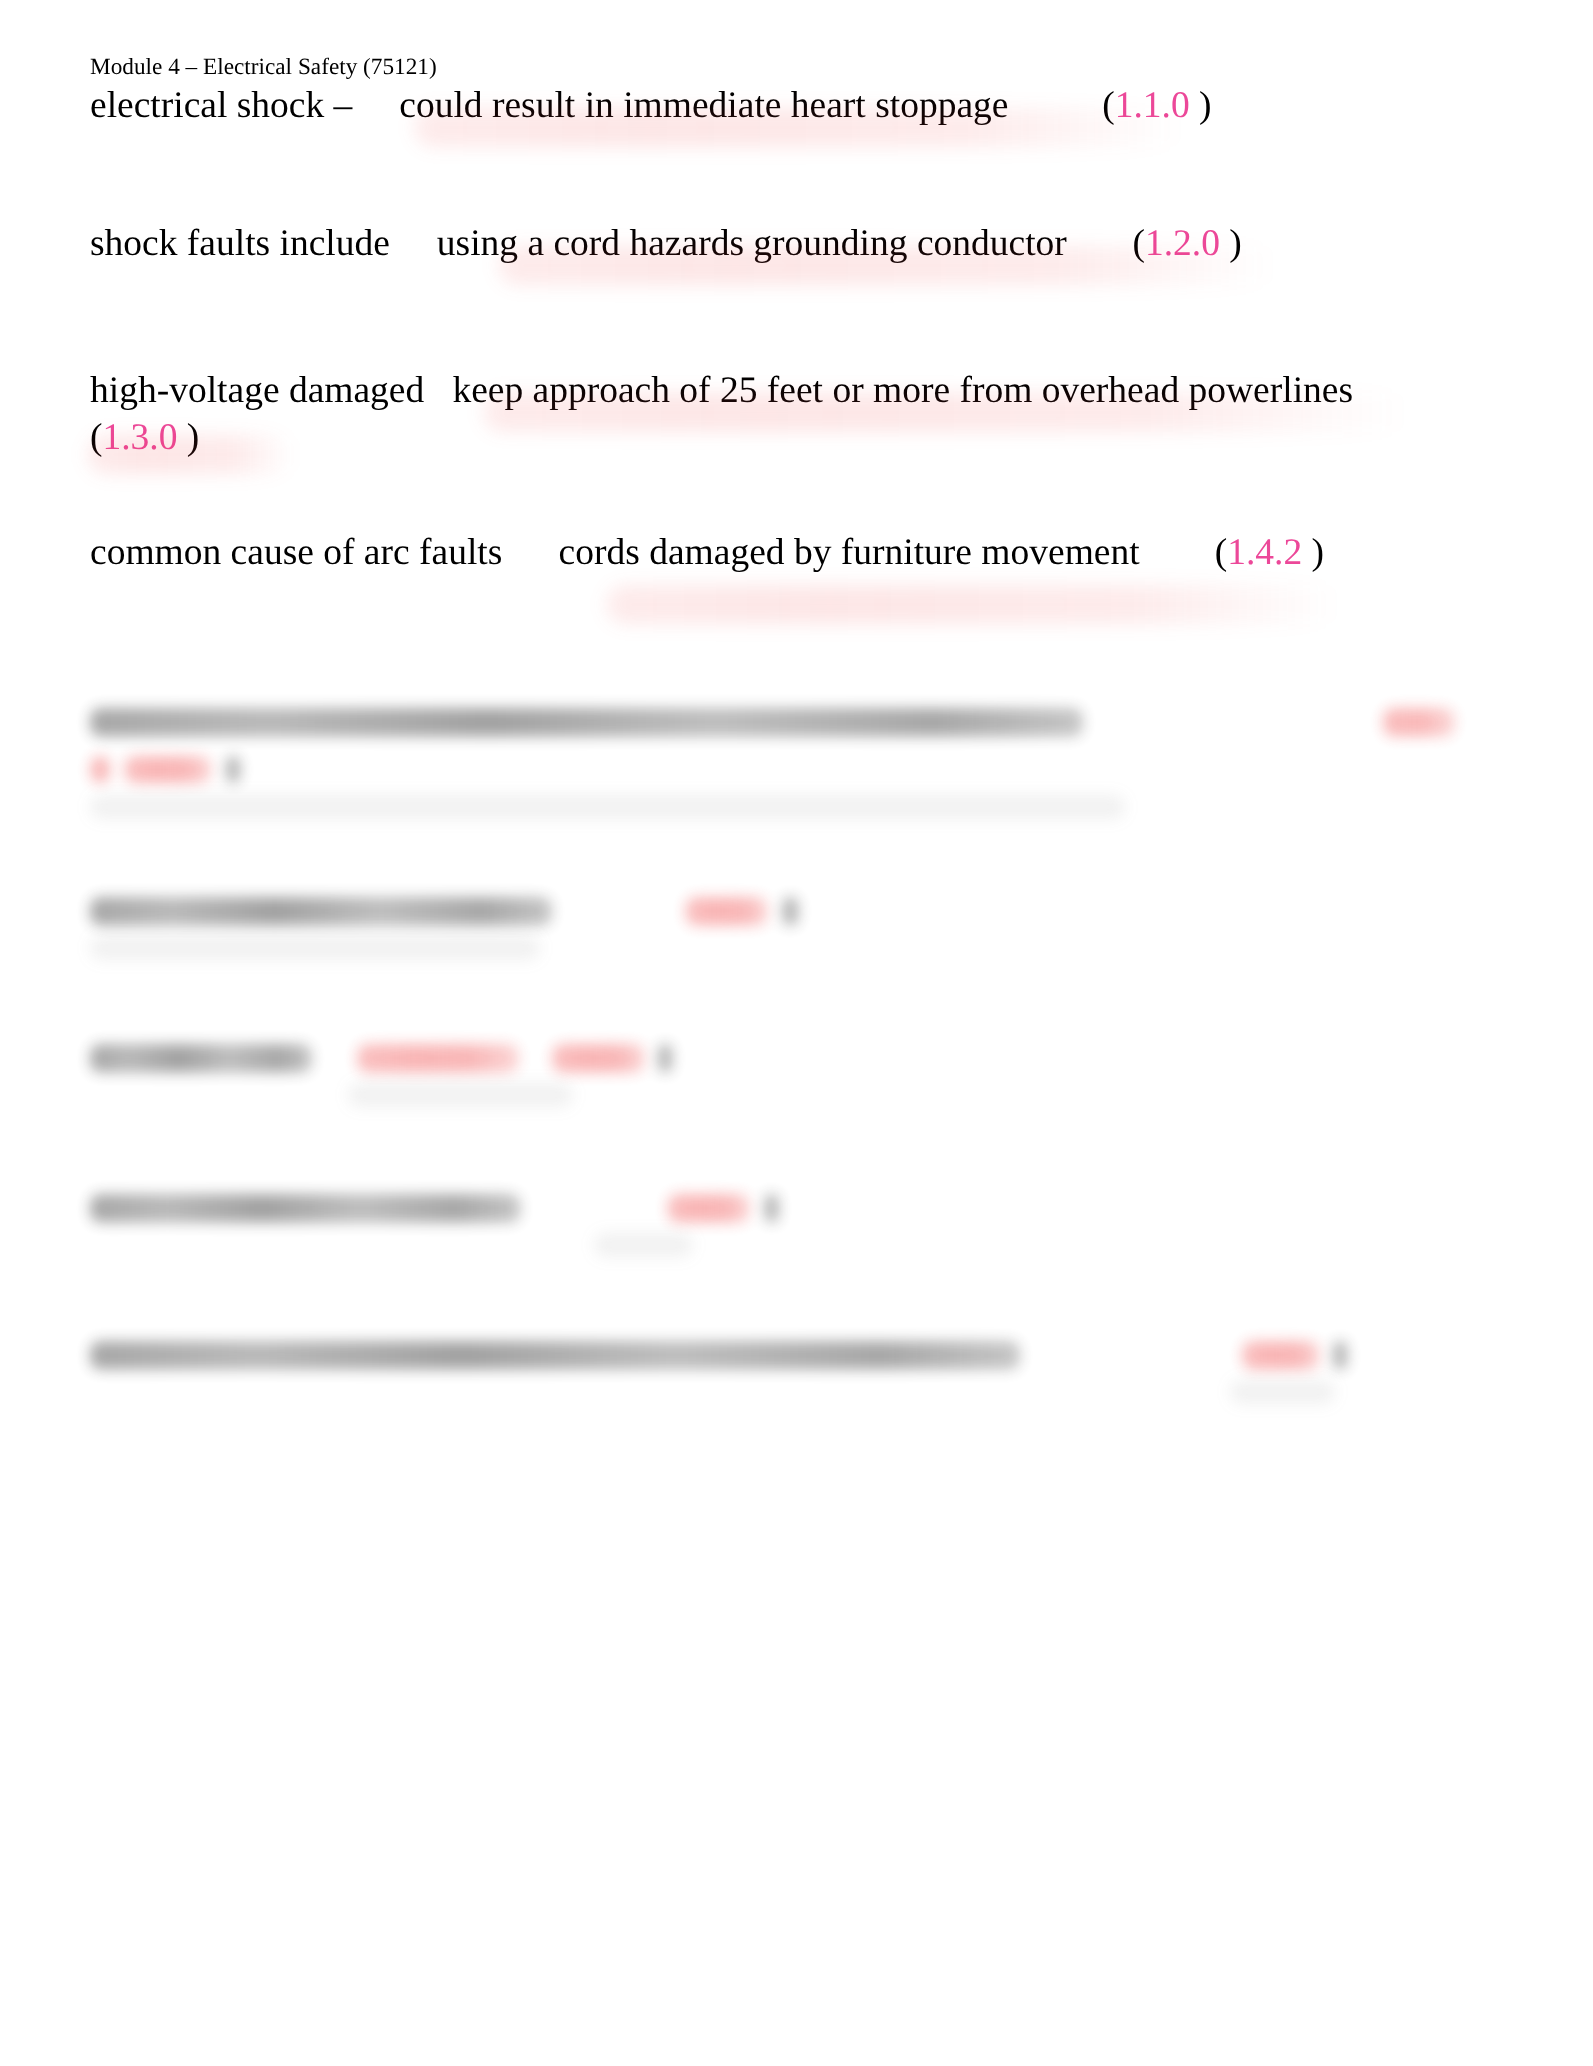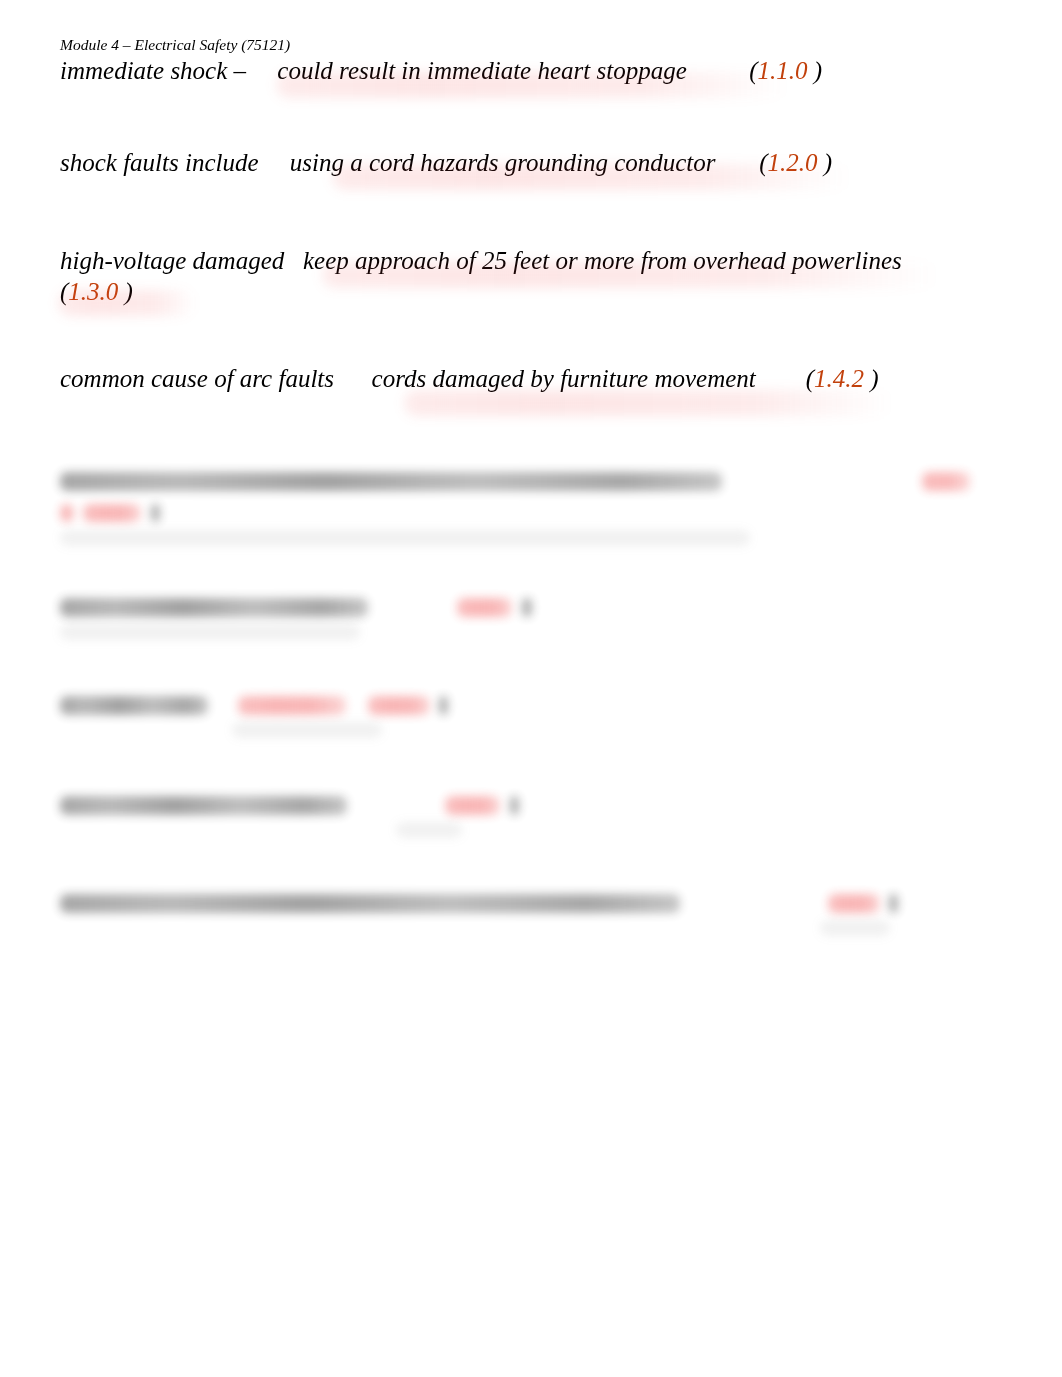--- a/index.html
+++ b/index.html
@@ -14,21 +14,20 @@
     position: relative;
     font-family: "Liberation Serif", "DejaVu Serif", serif;
     color: #000000;
     overflow: hidden;
   }
 
   .page {
     position: absolute;
     inset: 0;
     background: #ffffff;
-    font-style: italic;
   }
 
   
   .doc-header {
     position: absolute;
     left: 60px;
     top: 36px;
     font-size: 15.5px;
     line-height: 1.1;
     color: #000;
@@ -57,21 +56,21 @@
   .answer {
     color: #000000;
     position: relative;
     white-space: pre-wrap;
   }
   .ref {
     color: #000000;
     white-space: pre;
   }
   .ref .refnum {
-    color: #c2410c;
+    color: #ec4899;
   }
 
   
   .ghost {
     position: absolute;
     height: 26px;
     border-radius: 13px;
     background: linear-gradient(90deg,
         rgba(238,60,60,0.10) 0%,
         rgba(238,60,60,0.13) 30%,
@@ -134,21 +133,21 @@
   }
 </style>
 </head>
 <body>
 
 <div class="page">
 
   <div class="doc-header">Module 4 – Electrical Safety (75121)</div>
 
   <div class="qa-row" style="top:56px;">
-    <span class="prompt">immediate shock –</span>
+    <span class="prompt">electrical shock –</span>
     <span class="prompt">&nbsp;&nbsp;&nbsp;&nbsp;&nbsp;</span>
     <span class="answer">could result in immediate heart stoppage</span>
     <span class="prompt">&nbsp;&nbsp;&nbsp;&nbsp;&nbsp;&nbsp;&nbsp;&nbsp;&nbsp;&nbsp;</span>
     <span class="ref"><span>(</span><span class="refnum">1.1.0</span><span> )</span></span>
   </div>
   <div class="ghost" style="left:276px; top:72px; width:512px;"></div>
 
   <div class="qa-row" style="top:148px;">
     <span class="prompt">shock faults include</span>
     <span class="prompt">&nbsp;&nbsp;&nbsp;&nbsp;&nbsp;</span>
@@ -161,21 +160,21 @@
   <div class="qa-row" style="top:246px; width:880px;">
     <span class="prompt">high-voltage damaged</span>
     <span class="prompt">&nbsp;&nbsp;&nbsp;</span>
     <span class="answer">keep approach of 25 feet or more from overhead powerlines</span>
     <span class="prompt">&nbsp;&nbsp;&nbsp;</span>
     <span class="ref"><span>(</span><span class="refnum">1.3.0</span><span> )</span></span>
   </div>
   <div class="ghost" style="left:322px; top:262px; width:616px;"></div>
   <div class="ghost" style="left:58px; top:290px; width:138px;"></div>
 
-  <div class="qa-row" style="top:364px;">
+  <div class="qa-row" style="top:354px;">
     <span class="prompt">common cause of arc faults</span>
     <span class="prompt">&nbsp;&nbsp;&nbsp;&nbsp;&nbsp;&nbsp;</span>
     <span class="answer">cords damaged by furniture movement</span>
     <span class="prompt">&nbsp;&nbsp;&nbsp;&nbsp;&nbsp;&nbsp;&nbsp;&nbsp;</span>
     <span class="ref"><span>(</span><span class="refnum">1.4.2</span><span> )</span></span>
   </div>
   <div class="ghost" style="left:404px; top:390px; width:488px;"></div>
 
   <div class="blur-row" style="top:472px; width:960px;">
     <span class="bl-dark" style="width:662px; height:19px;"></span>

